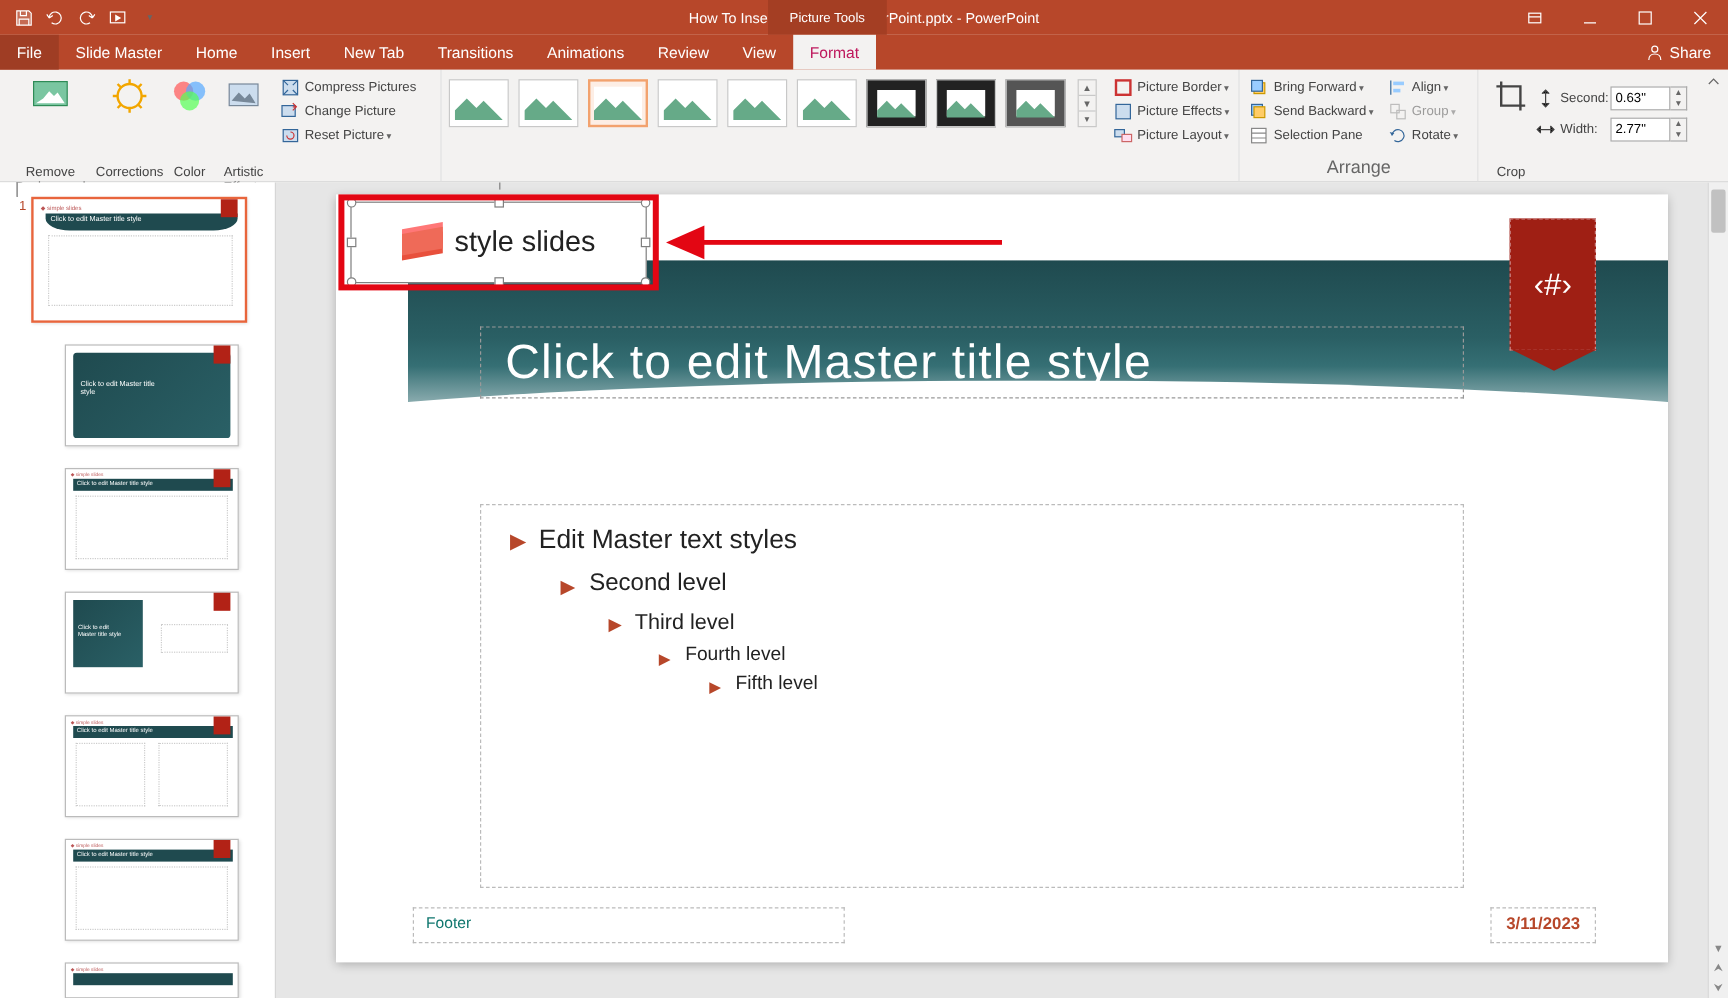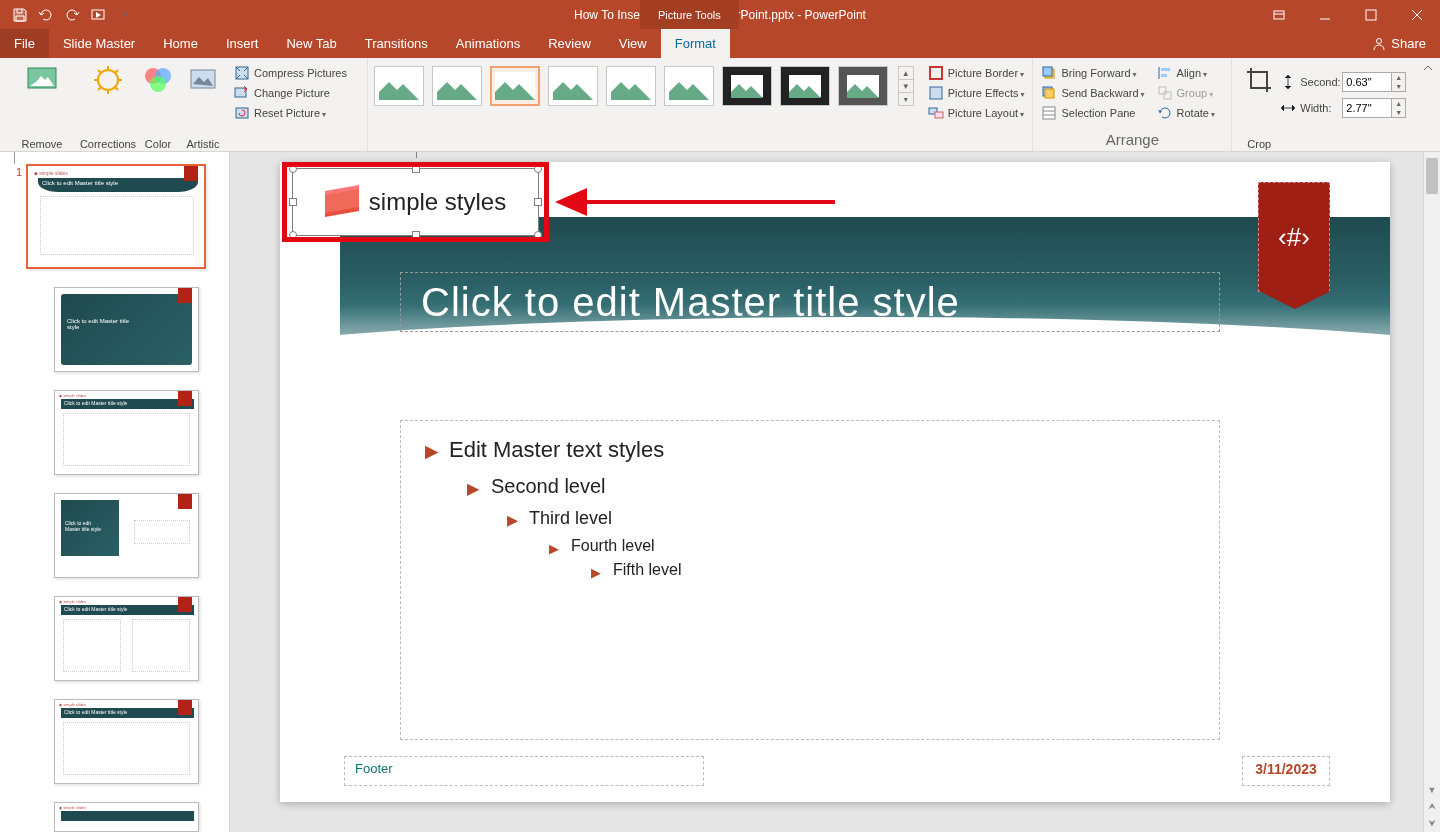--- a/index.html
+++ b/index.html
@@ -12,21 +12,21 @@
 .qat-btn svg { width: 16px; height: 16px; }
 .doc-title { position: absolute; left: 0; right: 0; text-align: center; font-size: 12px; pointer-events: none; }
 .ctx-tab-wrap { position: absolute; left: 640px; top: 0; height: 29px; background: #a43e23; padding: 0 18px; display:flex; align-items:center; font-size: 11px; }
 .window-ctrls { margin-left: auto; display: flex; }
 .window-ctrls div { width: 46px; height: 29px; display:flex; align-items:center; justify-content:center; cursor:pointer; }
 .window-ctrls svg { width:12px; height:12px; }
 
 
 .tabstrip { height: 29px; background: #b7472a; display: flex; align-items: stretch; color: #fff; font-size: 13px; position: relative; }
 .tab { padding: 0 14px; display:flex; align-items:center; cursor:pointer; }
-#tab-format { background: #f3f2f1; color: #0369a1; margin-left: 0; }
+#tab-format { background: #f3f2f1; color: #be185d; margin-left: 0; }
 .tell-me { display:flex; align-items:center; margin-left: 20px; color:#f4d4cc; font-size:13px; }
 .tell-me svg { width:16px; height:16px; margin-right:6px; }
 .share-btn { margin-left:auto; display:flex; align-items:center; padding:0 14px; cursor:pointer; }
 .share-btn svg { width:14px; height:14px; margin-right:5px; }
 
 
 .ribbon { height: 94px; background: #f3f2f1; border-bottom: 1px solid #d6d6d6; display:flex; }
 .group { border-right: 1px solid #e1e1e1; display:flex; flex-direction:column; }
 .group-body { flex:1; display:flex; align-items:flex-start; padding: 4px 6px 0 6px; }
 .group-label { text-align:center; font-size:15px; color:#666; padding-bottom: 3px; position:relative; }
@@ -572,21 +572,21 @@
       <div class="date-ph"><span>3/11/2023</span></div>
 
       <div class="sel-img">
         <div class="rot-line"></div>
         <div class="img-frame">
           <div class="logo-shape">
               <div></div>
               <div></div>
               <div></div>
             </div>
-          <span class="logo-text">simple styles</span>
+          <span class="logo-text">style slides</span>
           <div class="handle h-tl"></div>
           <div class="handle h-tr"></div>
           <div class="handle h-bl"></div>
           <div class="handle h-br"></div>
           <div class="handle h-tm"></div>
           <div class="handle h-bm"></div>
           <div class="handle h-ml"></div>
           <div class="handle h-mr"></div>
         </div>
         <div class="red-box"></div>

